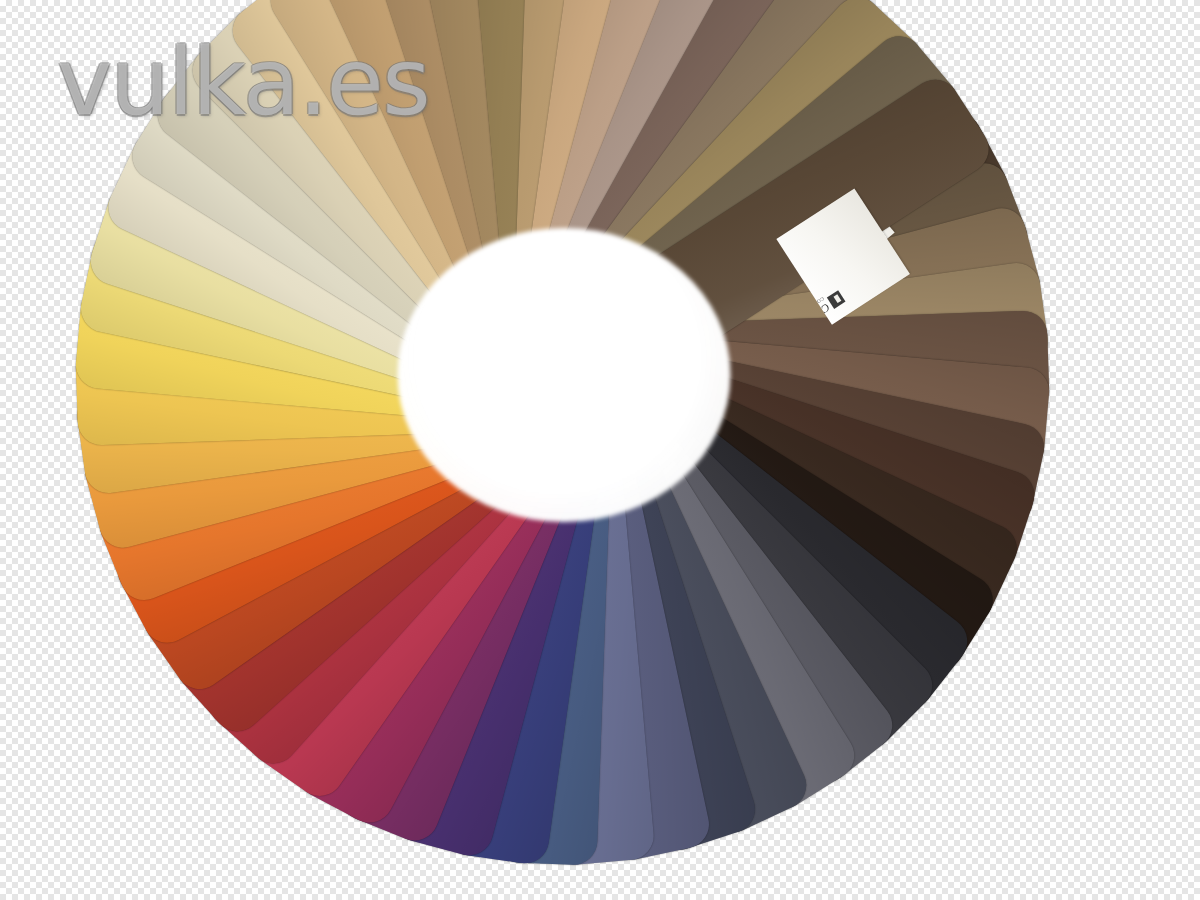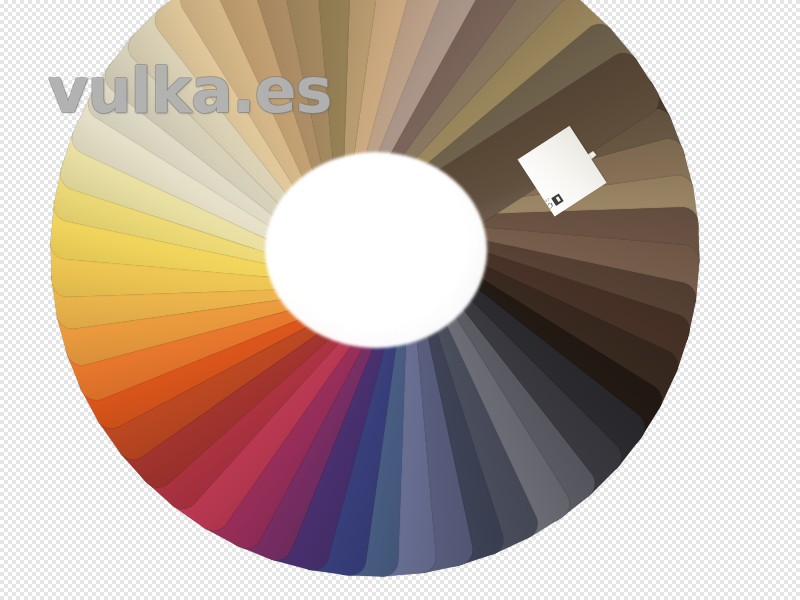--- a/index.html
+++ b/index.html
@@ -160,36 +160,35 @@
                 rgba(255,255,255,0.97) 74%,
                 rgba(255,255,255,0.80) 88%,
                 rgba(255,255,255,0.28) 97%,
                 rgba(255,255,255,0) 100%);
     filter: blur(1.5px);
   }
 
   
   #watermark {
     position: absolute;
-    left: 48px;
+    left: 38px;
     top: 18px;
     font-size: 62px;
-    font-weight: 700;
+    font-weight: 400;
     letter-spacing: -1px;
     font-family: "DejaVu Sans", sans-serif;
     color: rgba(255,255,255,0.42);
     text-shadow:
        1px  0   0 rgba(120,120,120,0.55),
       -1px  0   0 rgba(120,120,120,0.55),
        0    1px 0 rgba(120,120,120,0.55),
        0   -1px 0 rgba(120,120,120,0.55),
        1px  1px 2px rgba(90,90,90,0.35);
     user-select: none;
     white-space: nowrap;
-    margin-top: 36px;
   }
 </style>
 </head>
 <body>
 
 <div id="stage">
 
   <div id="checker"></div>
 
   <div id="fan">

